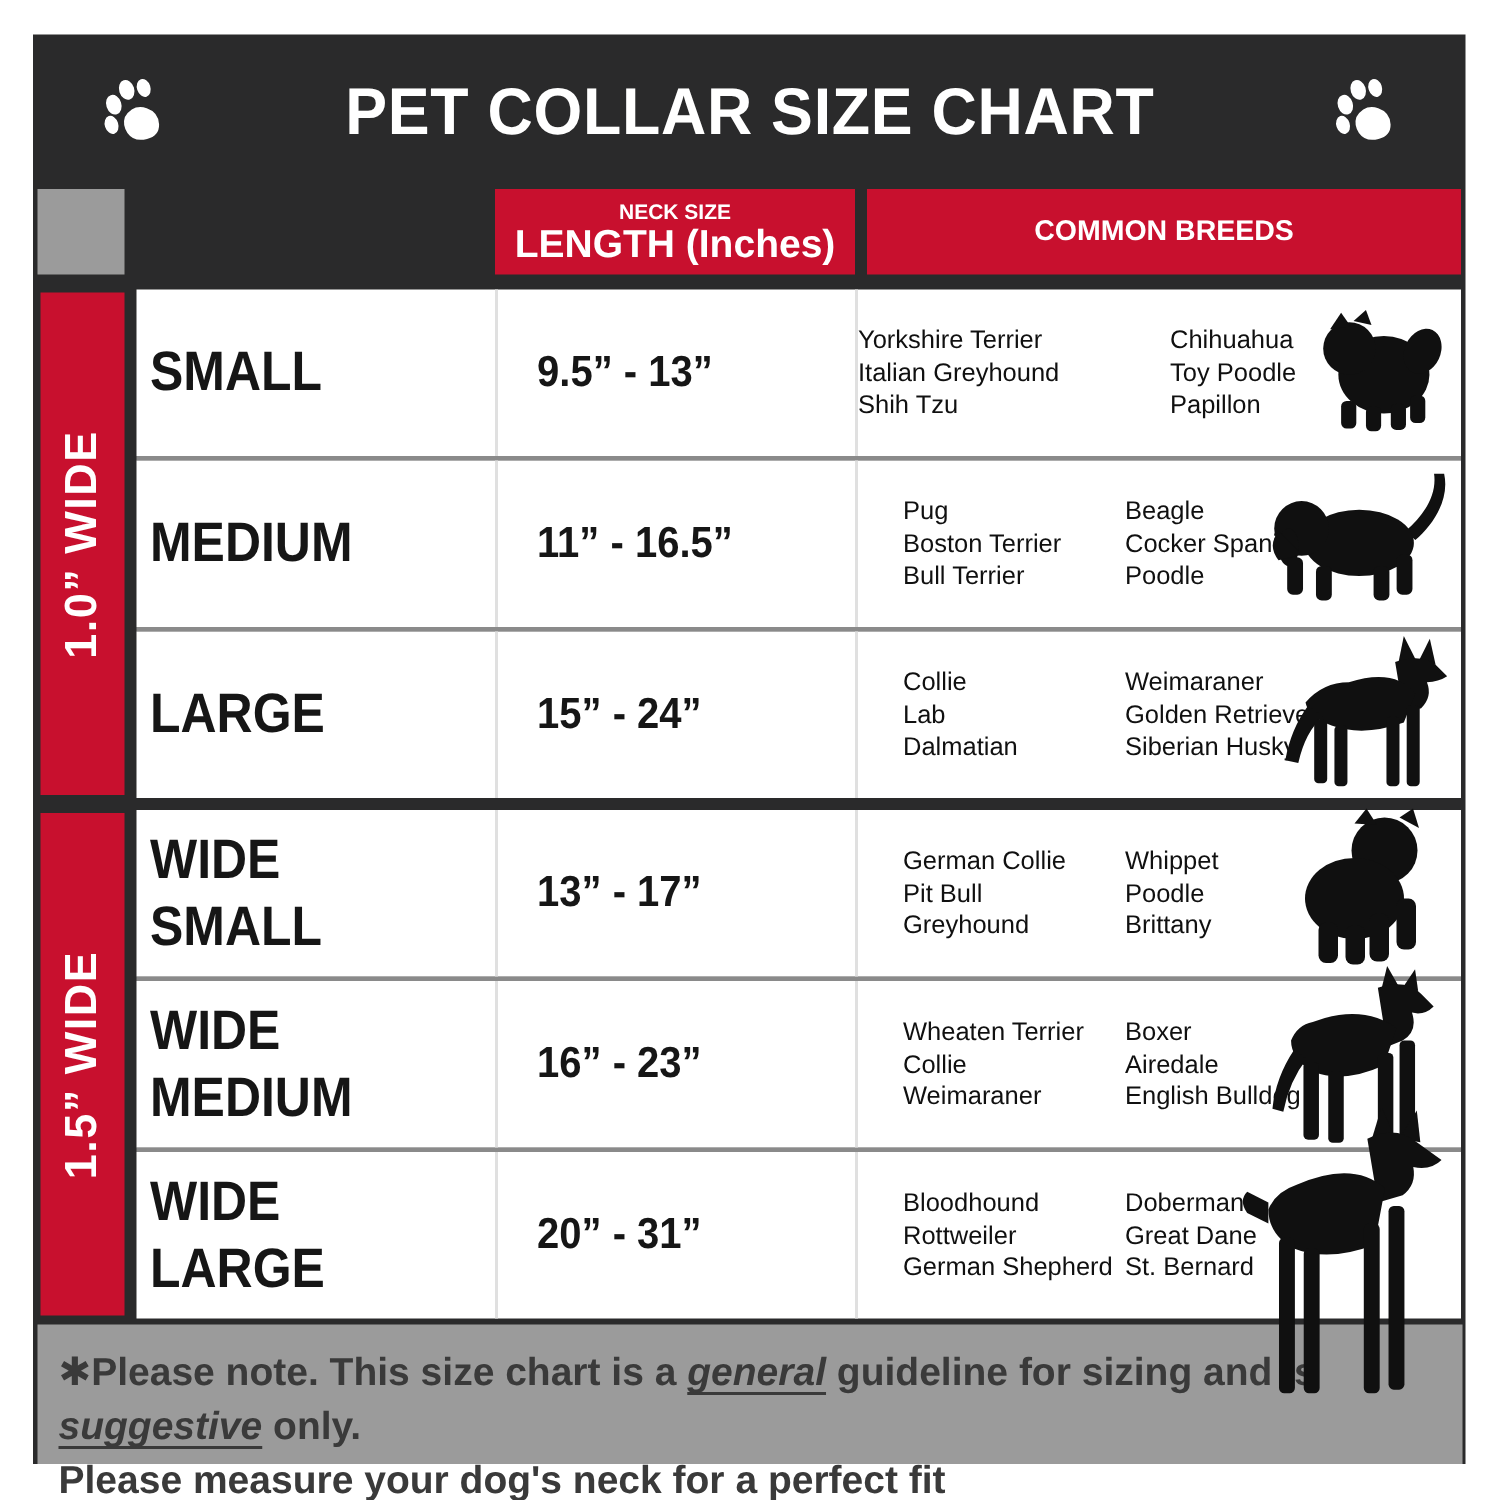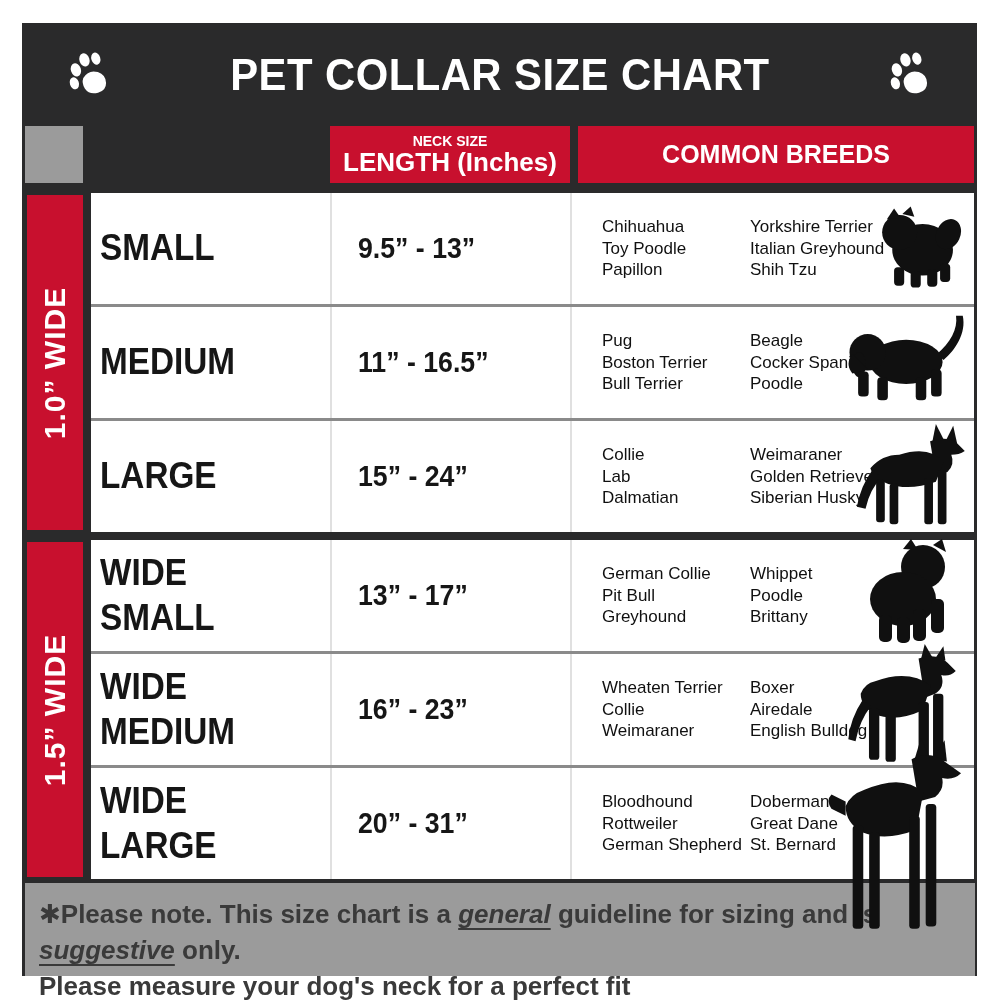--- a/index.html
+++ b/index.html
@@ -13,21 +13,21 @@
   .paw{position:absolute;top:26px;width:56px;height:58px;}
   .paw.left{left:40px;}
   .paw.right{right:38px;}
 
   
   .colheader{position:relative;height:62px;margin-bottom:5px;}
   .hcell{position:absolute;top:0;height:57px;background:#c8102e;color:#fff;display:flex;flex-direction:column;align-items:center;justify-content:center;text-align:center;font-weight:bold;}
   .hcell.gray{left:3px;width:58px;background:#9b9b9b;}
   .hcell.size{left:68px;width:230px;font-size:27px;}
   .hcell.length{left:308px;width:240px;text-align:center;}
-  .hcell.breeds{left:556px;width:396px;font-size:25px;}
+  .hcell.breeds{left:556px;width:396px;font-size:19px;}
   .neck-top{font-size:14px;line-height:15px;font-weight:bold;}
   .neck-bottom{font-size:26px;line-height:27px;font-weight:bold;}
 
   
   .section{position:relative;padding:0 3px 0 69px;z-index:2;}
   .strip{position:absolute;left:5px;top:2px;bottom:2px;width:56px;background:#c8102e;display:flex;align-items:center;justify-content:center;overflow:visible;}
   .strip span{transform:rotate(-90deg);white-space:nowrap;color:#fff;font-weight:bold;font-size:30px;letter-spacing:1px;}
   .row{height:111px;background:#ffffff;position:relative;display:grid;grid-template-columns:239px 240px 1fr;}
   .rowsep{height:3px;background:#8a8a8a;}
   .divider{height:8px;}
@@ -103,29 +103,29 @@
         </div>
 
       <div class="row">
         <div class="c-size">
             <span>SMALL</span>
           </div>
         <div class="c-range">
             <span>9.5” - 13”</span>
           </div>
         <div class="c-breeds">
+          <div class="bcol b2">
+            <div>Yorkshire Terrier</div>
+            <div>Italian Greyhound</div>
+            <div>Shih Tzu</div>
+          </div>
           <div class="bcol b1">
             <div>Chihuahua</div>
             <div>Toy Poodle</div>
             <div>Papillon</div>
-          </div>
-          <div class="bcol b2">
-            <div>Yorkshire Terrier</div>
-            <div>Italian Greyhound</div>
-            <div>Shih Tzu</div>
           </div>
           <span class="dog r1">
             <svg viewBox="0 0 100 90">
                 <g fill="#101010">
               <ellipse cx="55" cy="47" rx="33" ry="28"></ellipse>
               <circle cx="30" cy="28" r="19"></circle>
               <path d="M16,14 L24,2 L31,12 Z"></path>
               <path d="M33,8 L42,0 L46,11 Z"></path>
               <ellipse cx="83" cy="30" rx="13" ry="17" transform="rotate(25 83 30)"></ellipse>
               <rect x="24" y="66" width="11" height="20" rx="4"></rect>

